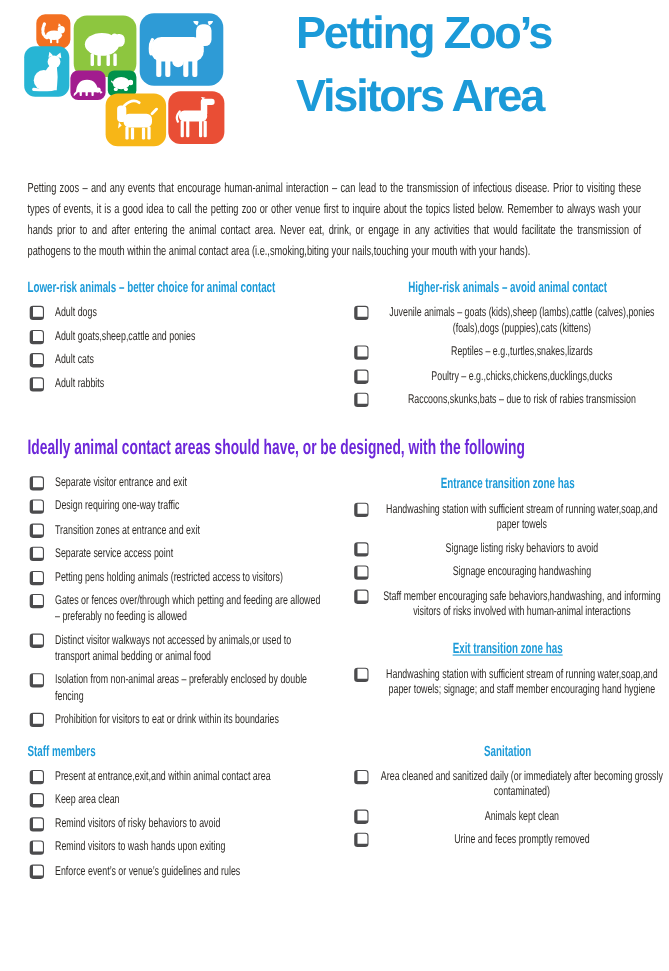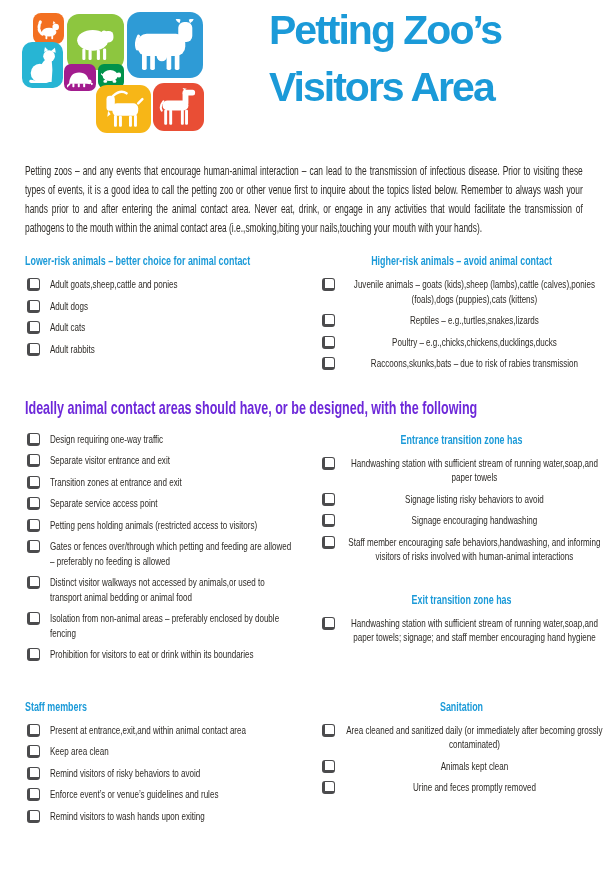--- a/index.html
+++ b/index.html
@@ -20,31 +20,31 @@
 
   
   .intro{margin:12px 25px 0 25px;font-size:12px;line-height:19px;text-align:justify;}
 
   
   .cols{display:flex;padding:0 4px 0 25px;}
   .col-l{width:272px;margin-right:23px;flex:none;}
   .col-r{flex:1;min-width:0;text-align:center;}
   .row1{margin-top:15px;}
   .row2{margin-top:2px;}
-  .row3{margin-top:30px;}
+  .row3{margin-top:6px;}
 
   .sec-h{color:#1b9ad8;font-weight:bold;font-size:13.5px;line-height:16px;margin:0 0 8px 0;}
   .big-h{color:#6d28d9;font-weight:bold;font-size:19px;line-height:24px;margin:18px 25px 12px 25px;}
 
   .check-item{display:flex;margin-bottom:7px;}
   .checkbox{flex:none;width:9px;height:9px;background:#fff;border:1.5px solid #4b4b4d;
             border-left-width:3px;border-bottom-width:3px;border-radius:3px;
             margin:1px 10px 0 2px;}
   .check-text{flex:1;min-width:0;font-size:11.5px;line-height:14.5px;}
-  .zone-gap{margin-top:28px;}
+  .zone-gap{margin-top:18px;text-decoration:underline;}
 </style>
 </head>
 <body>
 
 <div class="page">
 
   <div class="header">
     <div class="logo">
 
       <div class="tile" style="left: 33px; top: 13px; width: 31px; height: 31px; border-radius: 8px; background: rgb(243, 112, 33);">
@@ -177,27 +177,27 @@
   <div class="cols row1">
     <div class="col-l">
       <div class="sec-h">
         <span class="hcond">Lower-risk animals – better choice for animal contact</span>
       </div>
       <div>
 
       <div class="check-item">
           <span class="checkbox"></span>
           <span class="check-text">
+              <span class="bcond">Adult dogs</span>
+            </span>
+        </div>
+          <div class="check-item">
+          <span class="checkbox"></span>
+          <span class="check-text">
               <span class="bcond">Adult goats,sheep,cattle and ponies</span>
-            </span>
-        </div>
-          <div class="check-item">
-          <span class="checkbox"></span>
-          <span class="check-text">
-              <span class="bcond">Adult dogs</span>
             </span>
         </div>
           <div class="check-item">
           <span class="checkbox"></span>
           <span class="check-text">
               <span class="bcond">Adult cats</span>
             </span>
         </div>
           <div class="check-item">
           <span class="checkbox"></span>
@@ -245,27 +245,27 @@
     <span class="hcond">Ideally animal contact areas should have, or be designed, with the following</span>
   </div>
 
   <div class="cols row2">
     <div class="col-l">
       <div>
 
       <div class="check-item">
           <span class="checkbox"></span>
           <span class="check-text">
+              <span class="bcond">Separate visitor entrance and exit</span>
+            </span>
+        </div>
+          <div class="check-item">
+          <span class="checkbox"></span>
+          <span class="check-text">
               <span class="bcond">Design requiring one-way traffic</span>
-            </span>
-        </div>
-          <div class="check-item">
-          <span class="checkbox"></span>
-          <span class="check-text">
-              <span class="bcond">Separate visitor entrance and exit</span>
             </span>
         </div>
           <div class="check-item">
           <span class="checkbox"></span>
           <span class="check-text">
               <span class="bcond">Transition zones at entrance and exit</span>
             </span>
         </div>
           <div class="check-item">
           <span class="checkbox"></span>
@@ -372,27 +372,27 @@
         </div>
           <div class="check-item">
           <span class="checkbox"></span>
           <span class="check-text">
               <span class="bcond">Remind visitors of risky behaviors to avoid</span>
             </span>
         </div>
           <div class="check-item">
           <span class="checkbox"></span>
           <span class="check-text">
+              <span class="bcond">Remind visitors to wash hands upon exiting</span>
+            </span>
+        </div>
+          <div class="check-item">
+          <span class="checkbox"></span>
+          <span class="check-text">
               <span class="bcond">Enforce event’s or venue’s guidelines and rules</span>
-            </span>
-        </div>
-          <div class="check-item">
-          <span class="checkbox"></span>
-          <span class="check-text">
-              <span class="bcond">Remind visitors to wash hands upon exiting</span>
             </span>
         </div>
         </div>
     </div>
     <div class="col-r">
       <div class="sec-h">
         <span class="hcond">Sanitation</span>
       </div>
       <div>
 

